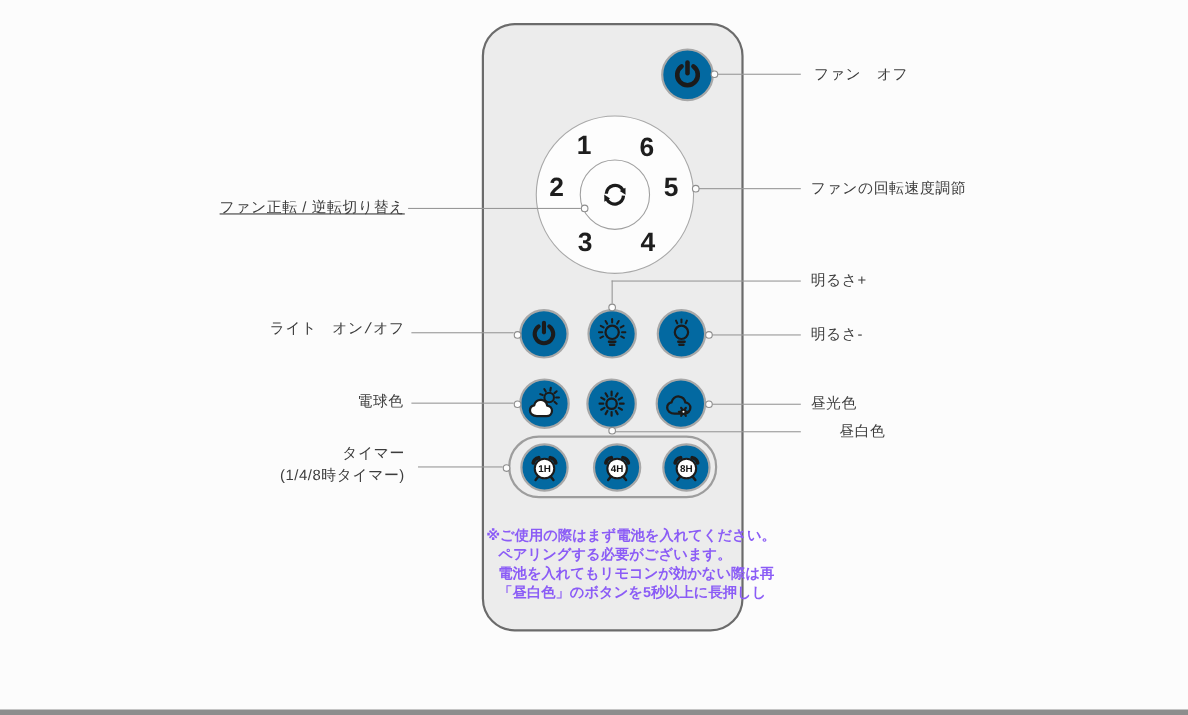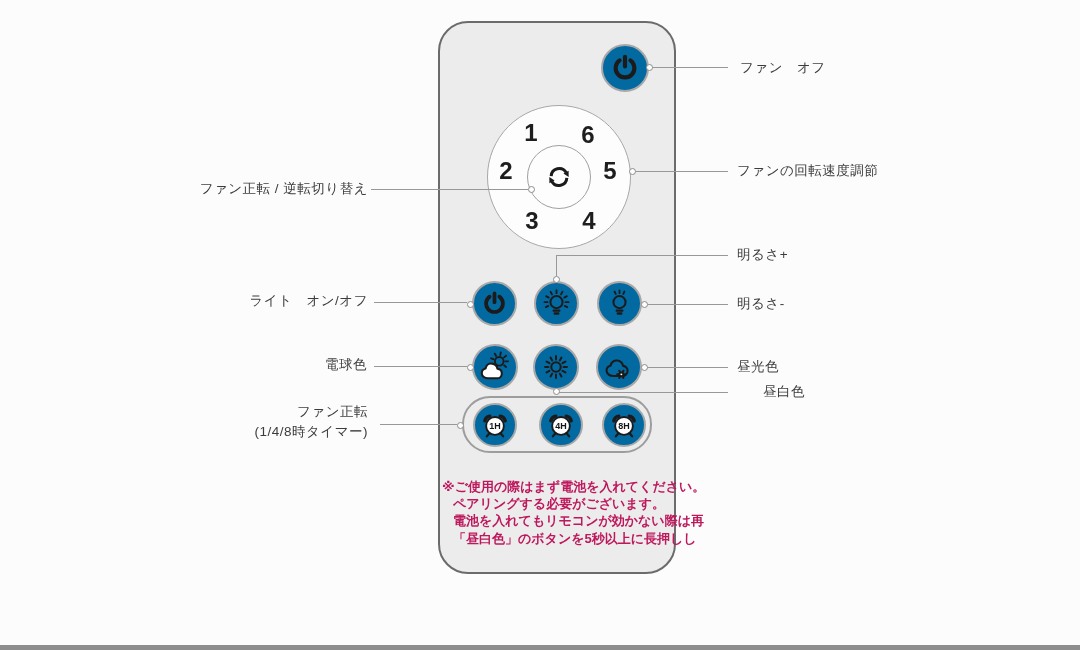--- a/index.html
+++ b/index.html
@@ -31,21 +31,21 @@
        border:1.2px solid #8d8d8d;box-sizing:border-box;}
 
   
   .lbl{position:absolute;font-size:13.5px;color:#3c3c3c;letter-spacing:0.5px;
        white-space:nowrap;line-height:16px;}
   .lbl.ra{text-align:right;}
   .lbl2{line-height:20px;}
 
   
   .warning{position:absolute;left:442px;top:478px;width:232px;font-size:13px;line-height:17.2px;
-       color:#be185d;font-weight:700;letter-spacing:0px;}
+       color:#8b5cf6;font-weight:700;letter-spacing:0px;}
   .warning .wl{white-space:nowrap;}
   .warning .indent{padding-left:11px;}
 
   .bottom-bar{position:absolute;left:0;top:645px;width:1080px;height:5px;background:#8d8d8d;}
 
   svg{display:block;}
 </style>
 </head>
 <body>
 
@@ -231,27 +231,27 @@
   <div class="dot" style="left:552.5px;top:275.5px;"></div>
   <div class="dot" style="left:640.5px;top:300.5px;"></div>
   <div class="dot" style="left:640.5px;top:363.5px;"></div>
   <div class="dot" style="left:552.5px;top:387.5px;"></div>
   <div class="dot" style="left:466.5px;top:300.5px;"></div>
   <div class="dot" style="left:466.5px;top:363.5px;"></div>
   <div class="dot" style="left:456.5px;top:421.5px;"></div>
 
   <div class="lbl" style="left:740px;top:60px;">ファン　オフ</div>
   <div class="lbl" style="left:737px;top:163px;">ファンの回転速度調節</div>
-  <div class="lbl ra" style="right:712px;top:181px;">ファン正転 / 逆転切り替え</div>
+  <div class="lbl ra" style="right:712px;top:181px;text-decoration:underline;">ファン正転 / 逆転切り替え</div>
   <div class="lbl" style="left:737px;top:247px;">明るさ+</div>
   <div class="lbl" style="left:737px;top:296px;">明るさ-</div>
-  <div class="lbl ra" style="right:712px;top:293px;">ライト　オン/オフ</div>
+  <div class="lbl ra" style="right:712px;top:293px;font-family:Liberation Mono, monospace;">ライト　オン/オフ</div>
   <div class="lbl ra" style="right:713px;top:357px;">電球色</div>
   <div class="lbl" style="left:737px;top:359px;">昼光色</div>
   <div class="lbl" style="left:737px;top:384px;margin-left:26px;">昼白色</div>
   <div class="lbl ra lbl2" style="right:712px;top:402px;">
-    <div>ファン正転</div>
+    <div>タイマー</div>
     <div>(1/4/8時タイマー)</div>
   </div>
 
   <div class="bottom-bar"></div>
 
 </div>
 
 </body></html>

